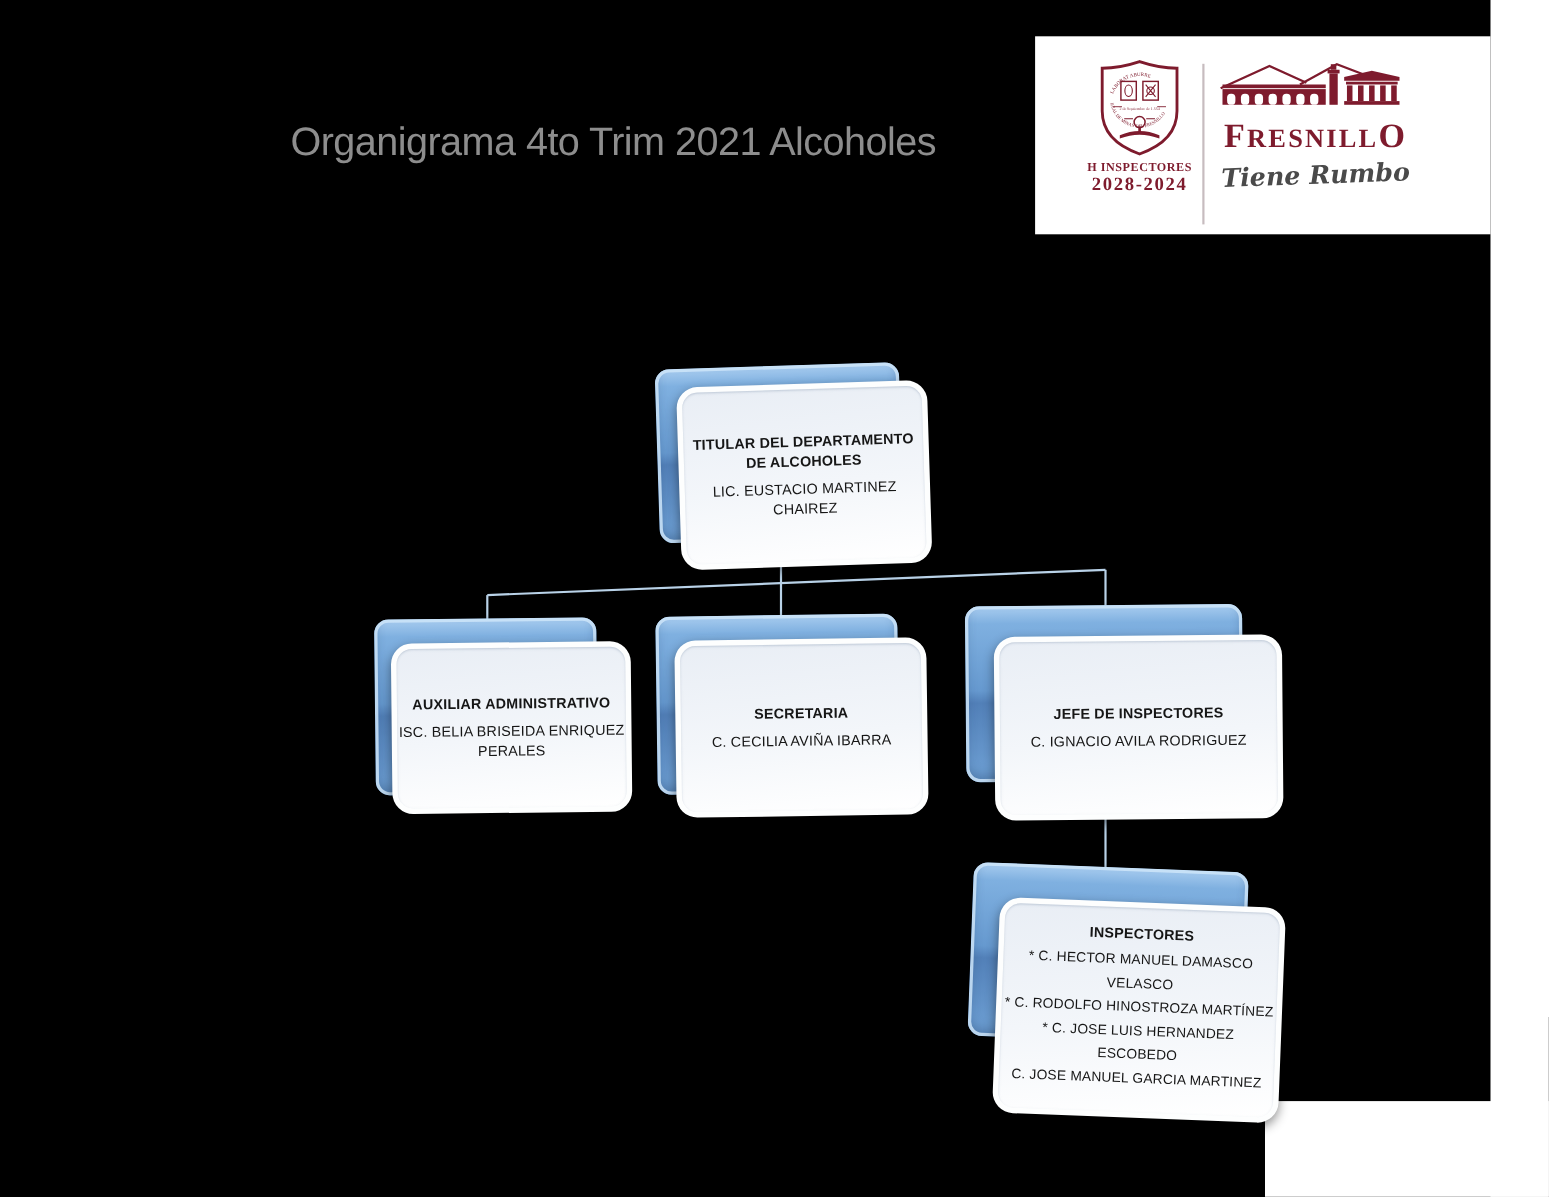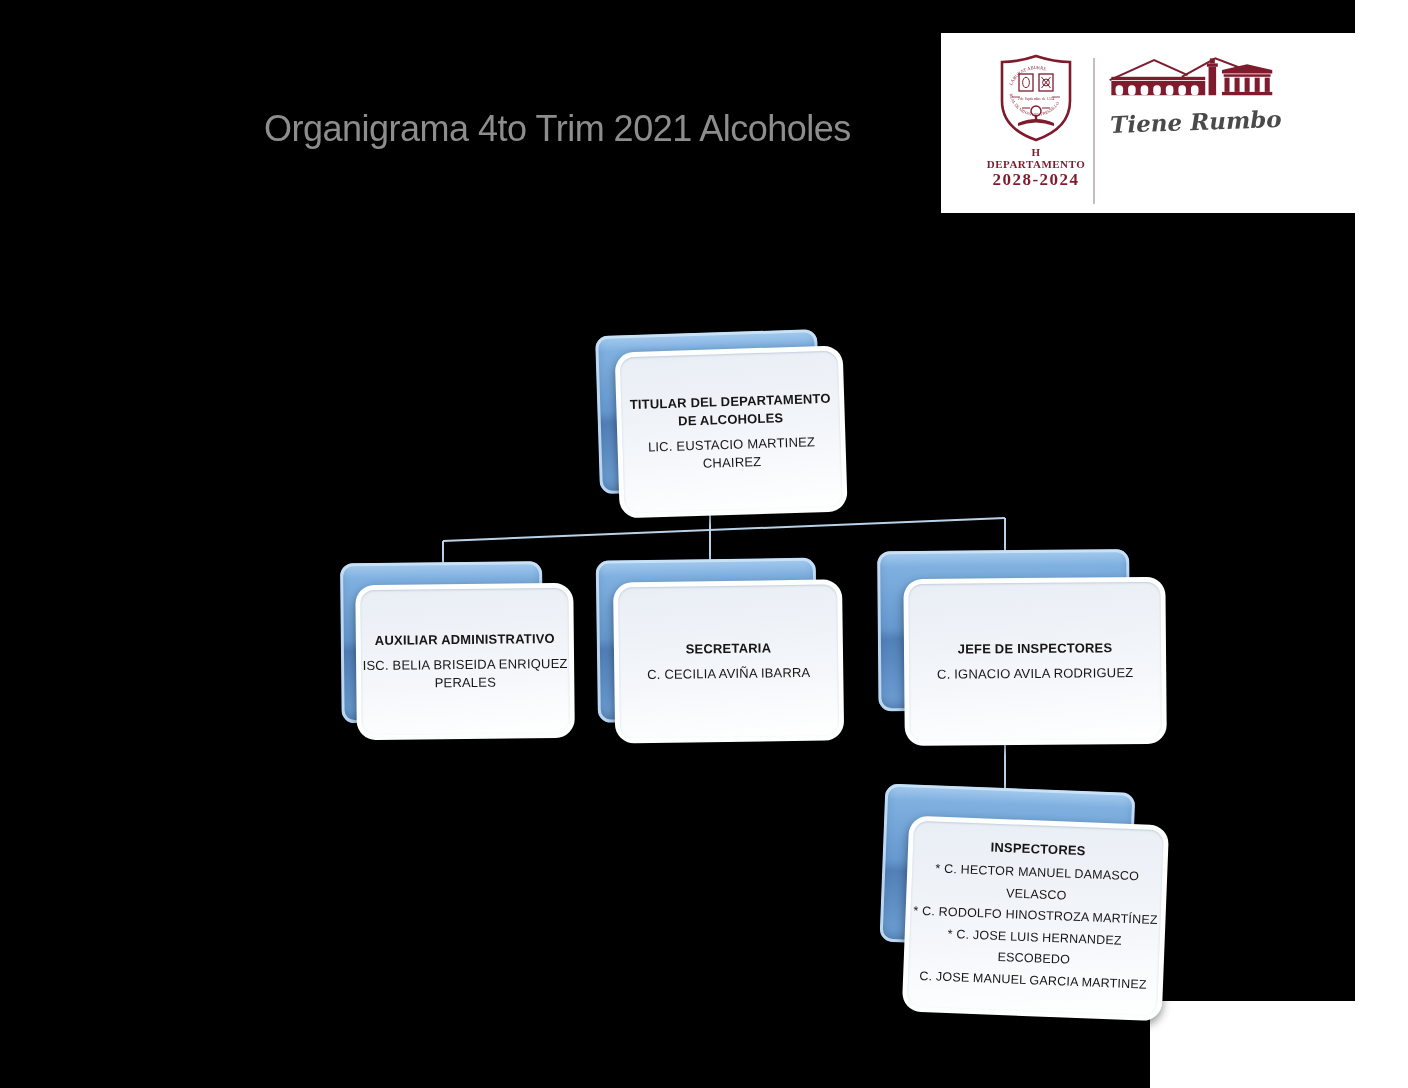--- a/index.html
+++ b/index.html
@@ -107,21 +107,21 @@
         <rect x="43" y="21" width="14" height="17" fill="none" stroke="#7e1b2d" stroke-width="1.3"></rect>
         <path d="M45.5 24 L54.5 35 M54.5 24 L45.5 35" stroke="#7e1b2d" stroke-width="1"></path>
         <circle cx="50" cy="29.5" r="3.4" fill="none" stroke="#7e1b2d" stroke-width="1"></circle>
         <text x="40" y="47" font-size="3.6" text-anchor="middle" fill="#7e1b2d" font-family="Liberation Serif,serif">2 de Septiembre de 1.554</text>
         <path d="M16 44 L24 44 M56 44 L64 44" stroke="#7e1b2d" stroke-width="0.8"></path>
         <circle cx="40" cy="58" r="5" fill="none" stroke="#7e1b2d" stroke-width="1.4"></circle>
         <path d="M38.8 62 h2.4 v6 h-2.4 z" fill="#7e1b2d"></path>
         <path d="M22 70 Q40 62 58 70 L58 73 Q40 66 22 73 Z" fill="#7e1b2d"></path>
         <path d="M26 55 L34 55 M46 55 L54 55" stroke="#7e1b2d" stroke-width="1"></path>
       </svg>
-      <div class="crest-caption">H DEPARTAMENTO</div>
+      <div class="crest-caption">H INSPECTORES</div>
       <div class="crest-years">2028-2024</div>
     </div>
 
     <div class="logo-divider"></div>
 
     <div class="brand">
       <svg width="176" height="52" viewBox="0 0 210 62">
         <path d="M2 30 L55 6 L95 24" fill="none" stroke="#7e1b2d" stroke-width="2.4"></path>
         <path d="M88 26 L128 4 L170 20" fill="none" stroke="#7e1b2d" stroke-width="2.4"></path>
         <rect x="4" y="26" width="112" height="4" fill="#7e1b2d"></rect>
@@ -138,20 +138,21 @@
         <rect x="120" y="14" width="9" height="34" fill="#7e1b2d"></rect>
         <path d="M136 18 L166 11 L196 18 L196 22 L136 22 Z" fill="#7e1b2d"></path>
         <rect x="138" y="23" width="56" height="3" fill="#7e1b2d"></rect>
         <rect x="139" y="27" width="6" height="17" fill="#7e1b2d"></rect>
         <rect x="151" y="27" width="6" height="17" fill="#7e1b2d"></rect>
         <rect x="163" y="27" width="6" height="17" fill="#7e1b2d"></rect>
         <rect x="175" y="27" width="6" height="17" fill="#7e1b2d"></rect>
         <rect x="187" y="27" width="6" height="17" fill="#7e1b2d"></rect>
         <rect x="136" y="44" width="60" height="4" fill="#7e1b2d"></rect>
       </svg>
+      <div class="brand-word"><span class="big">F</span><span class="mid">RESNILL</span><span class="big">O</span></div>
       <div class="brand-tagline">Tiene Rumbo</div>
     </div>
   </div>
 
   <svg class="connectors" width="1408" height="1088" viewBox="0 0 1408 1088">
     <line x1="710" y1="513" x2="710" y2="531"></line>
     <line x1="443" y1="541" x2="1005" y2="518"></line>
     <line x1="443" y1="541" x2="443" y2="568"></line>
     <line x1="710" y1="530" x2="710" y2="565"></line>
     <line x1="1005" y1="518" x2="1005" y2="554"></line>

